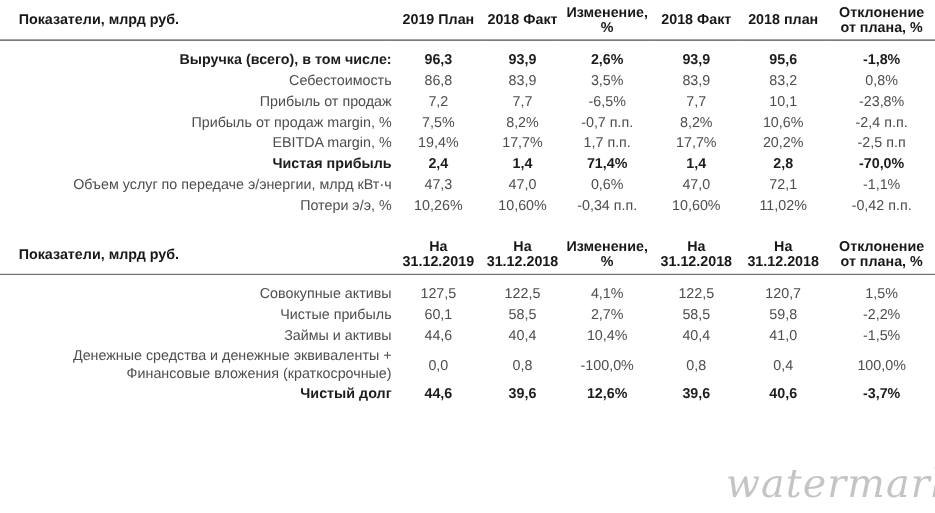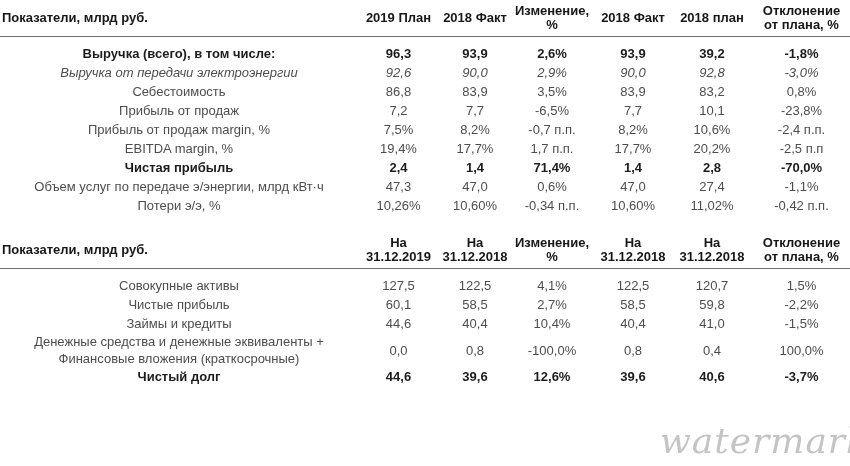--- a/index.html
+++ b/index.html
@@ -35,33 +35,33 @@
     font-size: 13px;
     font-weight: bold;
     color: #171717;
     vertical-align: middle;
     line-height: 14px;
     padding: 4px 0;
     border-bottom: 1.5px solid #6e6e6e;
   }
   thead th.label {
     text-align: left;
-    padding-left: 2px;
+    padding-left: 17px;
   }
   tbody td {
     font-size: 13px;
     color: #4d4d4d;
     text-align: center;
     vertical-align: middle;
     line-height: 19px;
     padding: 0;
     white-space: normal;
   }
   tbody td.label {
-    text-align: center;
+    text-align: right;
     padding-left: 2px;
     line-height: 17px;
   }
   tbody tr { height: 19px; }
   tbody tr:first-child td { padding-top: 7px; }
   tbody tr.bold td {
     font-weight: bold;
     color: #1c1c1c;
   }
   tbody tr.italic td {
@@ -108,31 +108,22 @@
           <th>Отклонение<br>от плана, %</th>
         </tr>
     </thead>
     <tbody>
         <tr class="bold">
           <td class="label">Выручка (всего), в том числе:</td>
           <td>96,3</td>
           <td>93,9</td>
           <td>2,6%</td>
           <td>93,9</td>
-          <td>39,2</td>
+          <td>95,6</td>
           <td>-1,8%</td>
-        </tr>
-        <tr class="italic">
-          <td class="label">Выручка от передачи электроэнергии</td>
-          <td>92,6</td>
-          <td>90,0</td>
-          <td>2,9%</td>
-          <td>90,0</td>
-          <td>92,8</td>
-          <td>-3,0%</td>
         </tr>
         <tr class="normal">
           <td class="label">Себестоимость</td>
           <td>86,8</td>
           <td>83,9</td>
           <td>3,5%</td>
           <td>83,9</td>
           <td>83,2</td>
           <td>0,8%</td>
         </tr>
@@ -171,21 +162,21 @@
           <td>1,4</td>
           <td>2,8</td>
           <td>-70,0%</td>
         </tr>
         <tr class="normal">
           <td class="label">Объем услуг по передаче э/энергии, млрд кВт·ч</td>
           <td>47,3</td>
           <td>47,0</td>
           <td>0,6%</td>
           <td>47,0</td>
-          <td>27,4</td>
+          <td>72,1</td>
           <td>-1,1%</td>
         </tr>
         <tr class="normal">
           <td class="label">Потери э/э, %</td>
           <td>10,26%</td>
           <td>10,60%</td>
           <td>-0,34 п.п.</td>
           <td>10,60%</td>
           <td>11,02%</td>
           <td>-0,42 п.п.</td>
@@ -227,21 +218,21 @@
         <tr class="normal">
           <td class="label">Чистые прибыль</td>
           <td>60,1</td>
           <td>58,5</td>
           <td>2,7%</td>
           <td>58,5</td>
           <td>59,8</td>
           <td>-2,2%</td>
         </tr>
         <tr class="normal">
-          <td class="label">Займы и кредиты</td>
+          <td class="label">Займы и активы</td>
           <td>44,6</td>
           <td>40,4</td>
           <td>10,4%</td>
           <td>40,4</td>
           <td>41,0</td>
           <td>-1,5%</td>
         </tr>
         <tr class="normal">
           <td class="label">Денежные средства и денежные эквиваленты + Финансовые вложения (краткосрочные)</td>
           <td>0,0</td>

